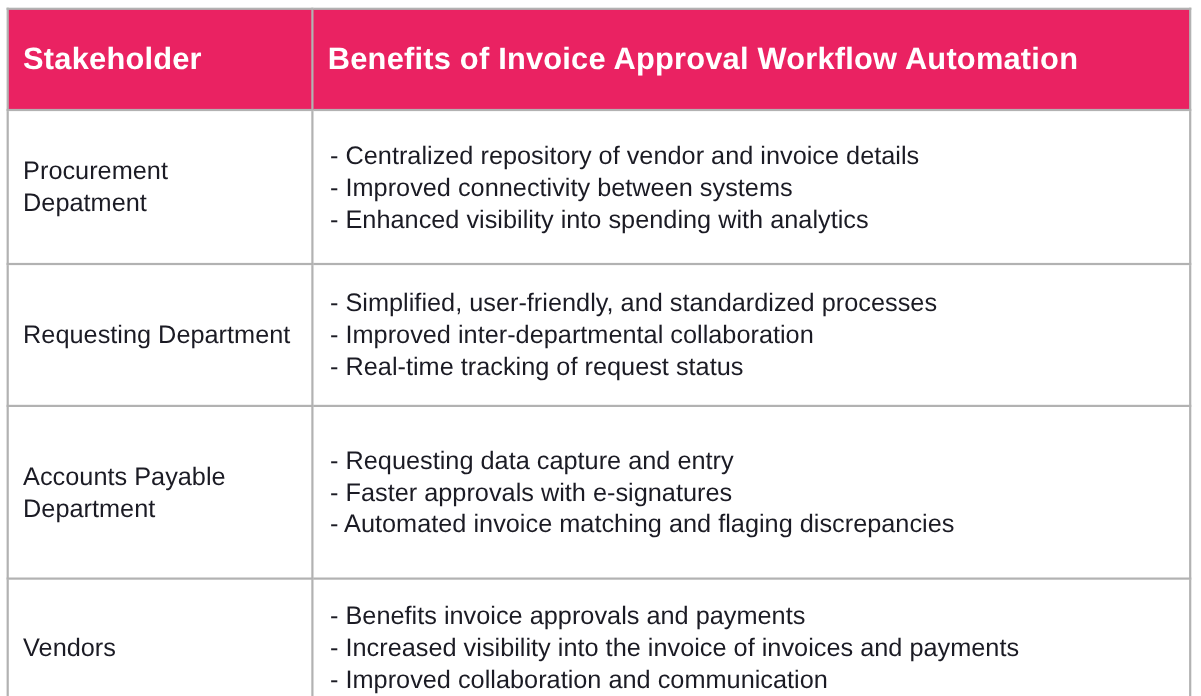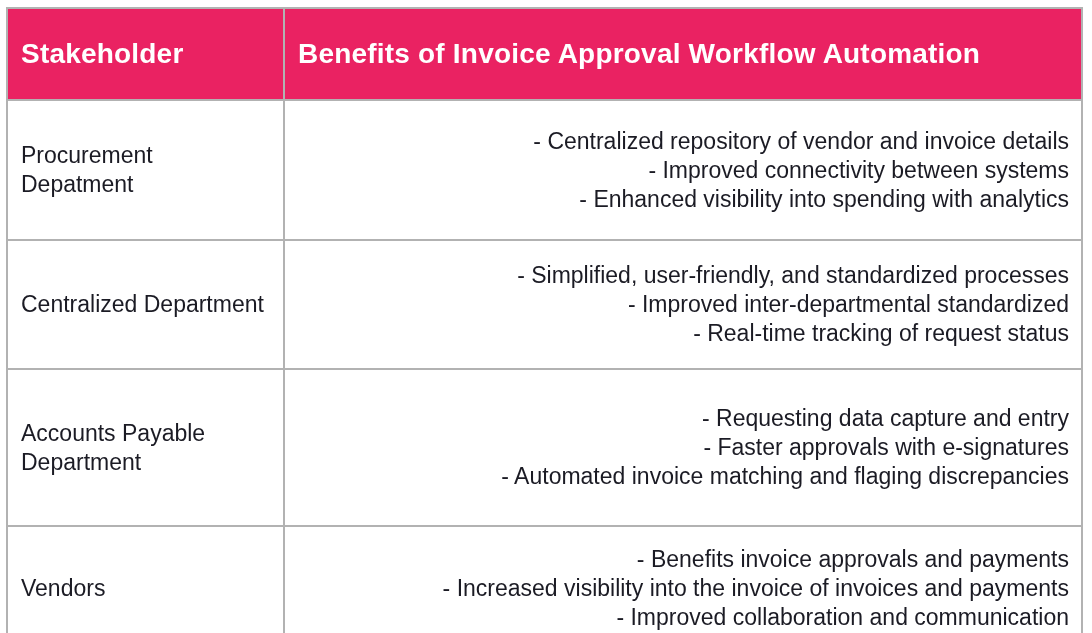--- a/index.html
+++ b/index.html
@@ -48,21 +48,21 @@
     line-height: 29px;
     padding: 12px 12px 12px 13px;
   }
   td.cell-benefits {
     padding-left: 15px;
   }
   tr.row-1 { height: 140px; }
   tr.row-2 { height: 129px; }
   tr.row-3 { height: 157px; }
   tr.row-4 { height: 124px; }
-  .benefit-line { white-space: normal; text-align: right; }
+  .benefit-line { white-space: normal; }
 </style>
 </head>
 <body>
 
 <div class="wrap">
   <table class="benefits">
     <colgroup>
       <col class="c-stakeholder">
       <col class="c-benefits">
     </colgroup>
@@ -75,24 +75,24 @@
     <tbody>
       <tr class="row-1">
         <td class="cell">Procurement Depatment</td>
         <td class="cell cell-benefits">
           <div class="benefit-line"><span>- </span><span>Centralized repository of vendor and invoice details</span></div>
           <div class="benefit-line"><span>- </span><span>Improved connectivity between systems</span></div>
           <div class="benefit-line"><span>- </span><span>Enhanced visibility into spending with analytics</span></div>
         </td>
       </tr>
       <tr class="row-2">
-        <td class="cell">Centralized Department</td>
+        <td class="cell">Requesting Department</td>
         <td class="cell cell-benefits">
           <div class="benefit-line"><span>- </span><span>Simplified, user-friendly, and standardized processes</span></div>
-          <div class="benefit-line"><span>- </span><span>Improved inter-departmental standardized</span></div>
+          <div class="benefit-line"><span>- </span><span>Improved inter-departmental collaboration</span></div>
           <div class="benefit-line"><span>- </span><span>Real-time tracking of request status</span></div>
         </td>
       </tr>
       <tr class="row-3">
         <td class="cell">Accounts Payable Department</td>
         <td class="cell cell-benefits">
           <div class="benefit-line"><span>- </span><span>Requesting data capture and entry</span></div>
           <div class="benefit-line"><span>- </span><span>Faster approvals with e-signatures</span></div>
           <div class="benefit-line"><span>- </span><span>Automated invoice matching and flaging discrepancies</span></div>
         </td>

